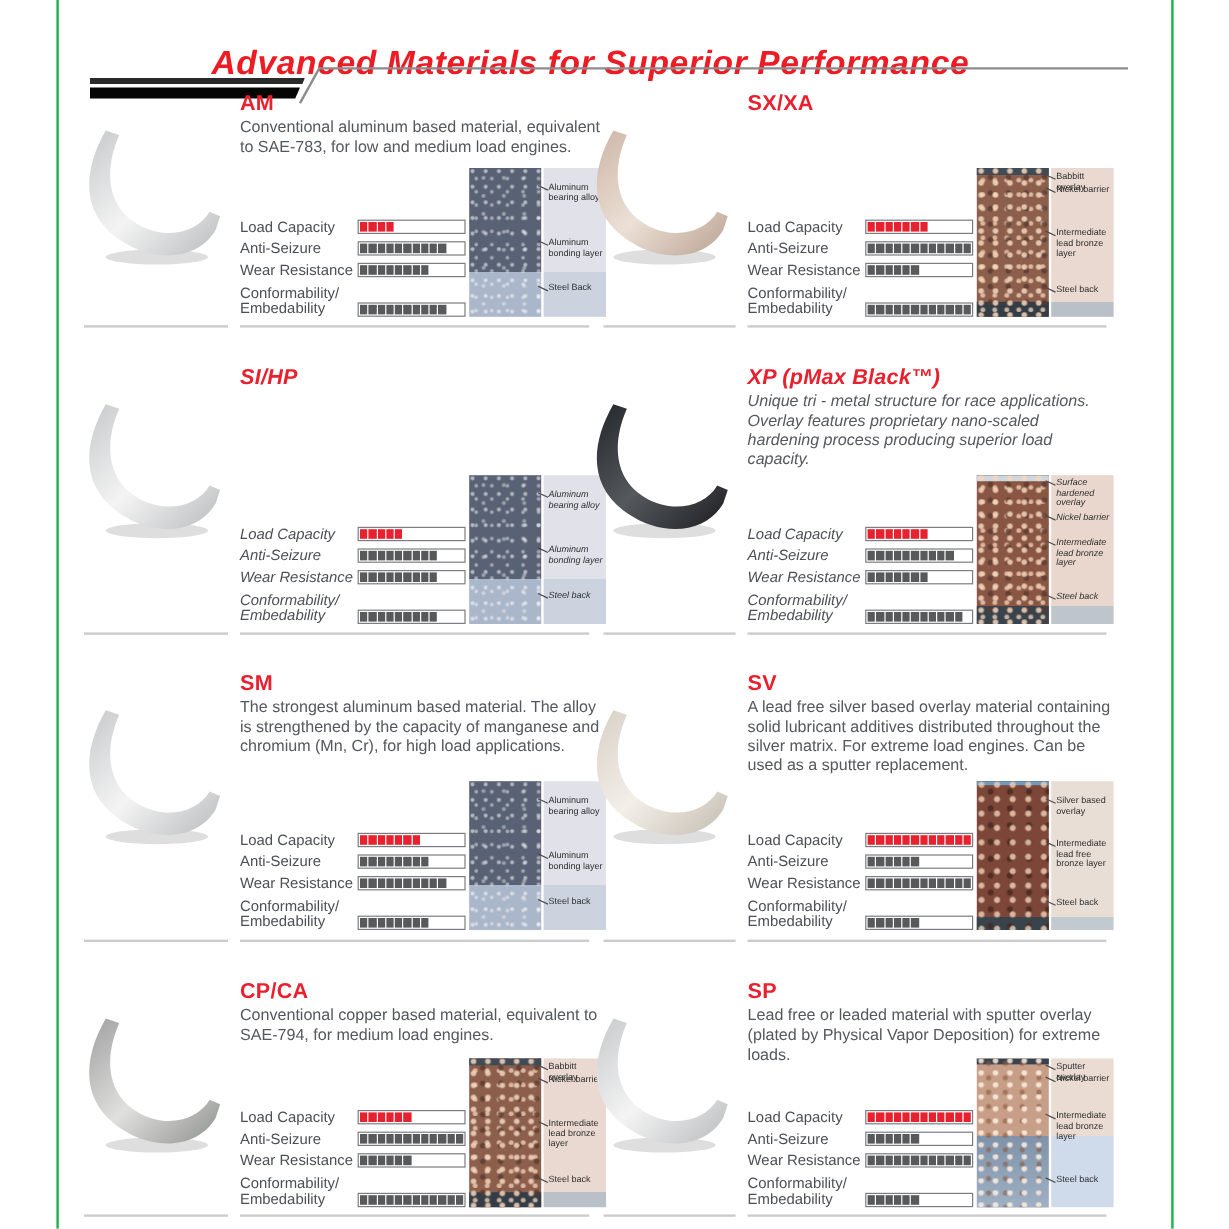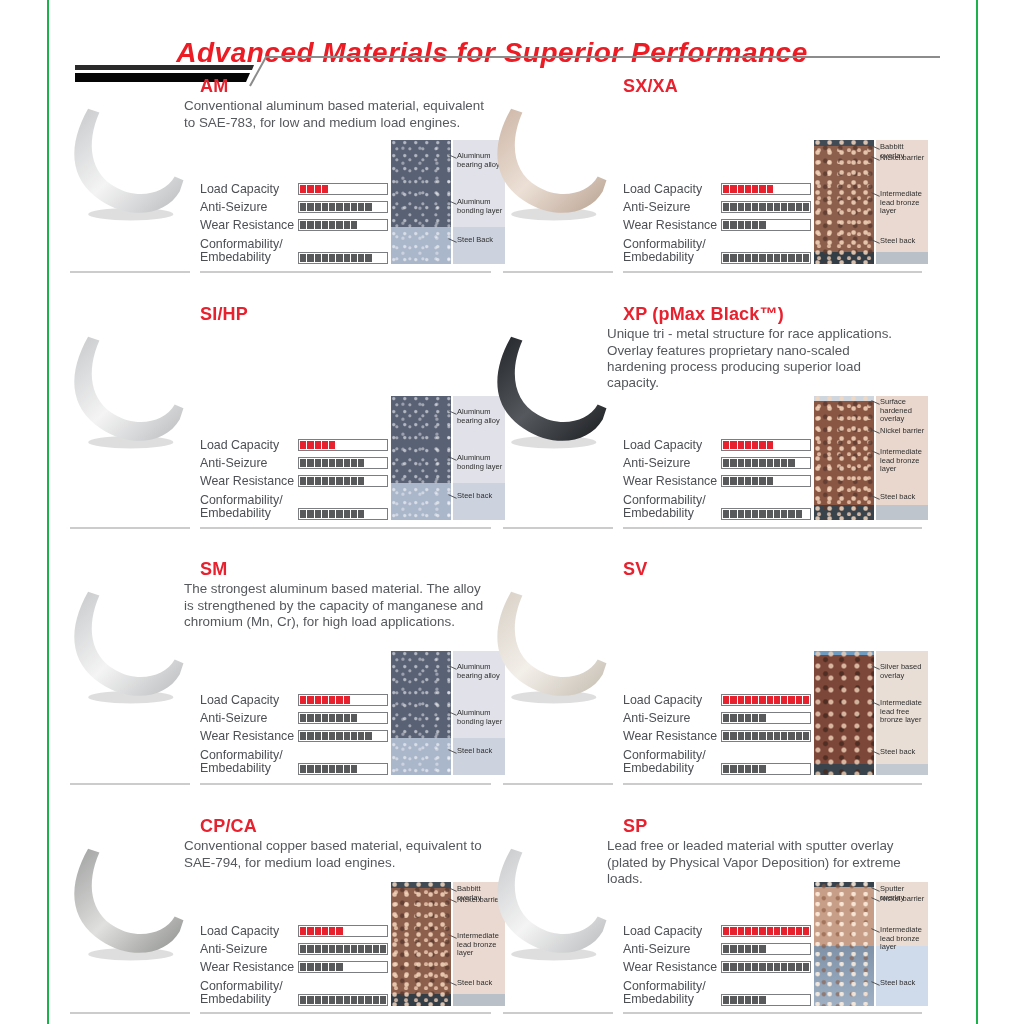--- a/index.html
+++ b/index.html
@@ -16,29 +16,29 @@
 
   
   .divider{position:absolute;height:2px;background:#cccccc;}
   .dv-a{left:70px;width:120px;} .dv-b{left:200px;width:291px;}
   .dv-c{left:503px;width:110px;} .dv-d{left:623px;width:299px;}
   .dr1{top:271px;} .dr2{top:527px;} .dr3{top:783px;} .dr4{top:1012px;}
 
   
   .cell{position:absolute;width:452px;}
   .c1{left:52px;} .c2{left:475px;}
-  .r1{top:58px;height:210px;} .r2{top:286px;height:238px;}
+  .r1{top:58px;height:210px;} .r2{top:286px;height:238px;font-style:italic;}
   .r3{top:541px;height:238px;} .r4{top:798px;height:212px;}
 
   .bearing{position:absolute;left:6px;top:26px;width:138px;height:160px;}
   .bearing svg{width:100%;height:100%;}
 
   .code{position:absolute;left:148px;top:0;font-size:18px;color:#e8212e;
         font-weight:bold;letter-spacing:.2px;}
-  .desc{position:absolute;left:132px;top:27px;width:305px;font-size:13.4px;
+  .desc{position:absolute;left:148px;top:27px;width:305px;font-size:13.4px;
         line-height:1.22;color:#55585c;}
 
   .bottom{position:absolute;left:148px;right:0;bottom:4px;display:flex;
           align-items:flex-end;justify-content:flex-start;}
   .ratings{width:192px;margin-right:3px;}
   .rrow{display:flex;align-items:center;margin-top:5px;justify-content:center;}
   .rrow.conf{align-items:flex-end;margin-top:6px;}
   .rlabel{width:98px;font-size:12.4px;color:#4c4f54;line-height:1.05;}
   .bar{width:90px;height:12px;border:1px solid #7b7d80;background:#fff;
        display:flex;gap:1px;padding:1px;box-sizing:border-box;}
@@ -621,20 +621,21 @@
     </div>
   </section>
 <section class="cell c2 r3">
     <div class="bearing">
       <svg viewBox="0 0 110 100">
         <ellipse cx="58" cy="90" rx="34" ry="5" fill="rgba(0,0,0,0.13)"></ellipse>
         <use href="#bearing-shape" class="shell" fill="url(#gb-pale)"></use>
       </svg>
     </div>
     <h3 class="code">SV</h3>
+    <p class="desc">A lead free silver based overlay material containing solid lubricant additives distributed throughout the silver matrix. For extreme load engines. Can be used as a sputter replacement.</p>
     <div class="bottom">
       <div class="ratings">
         <div class="rrow">
           <span class="rlabel">Load Capacity</span>
           <span class="bar red">
             <span class="seg fill"></span>
             <span class="seg fill"></span>
             <span class="seg fill"></span>
             <span class="seg fill"></span>
             <span class="seg fill"></span>

